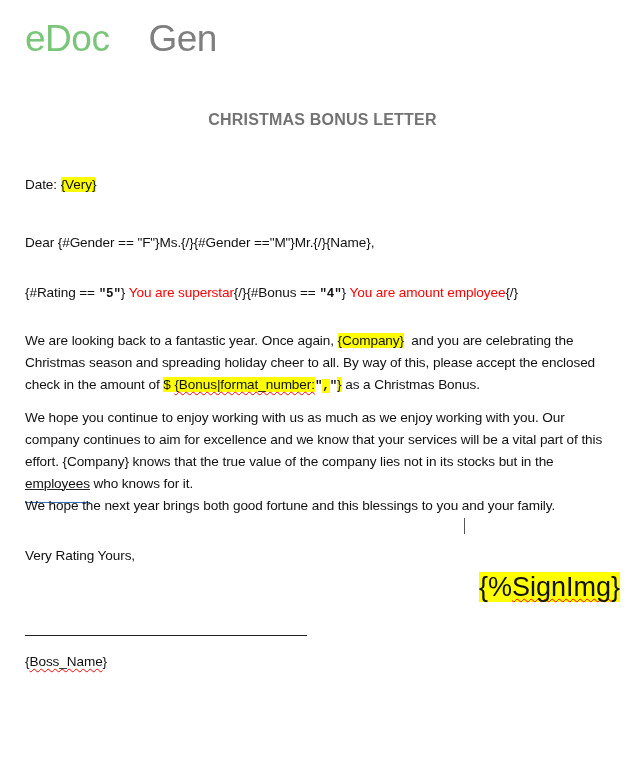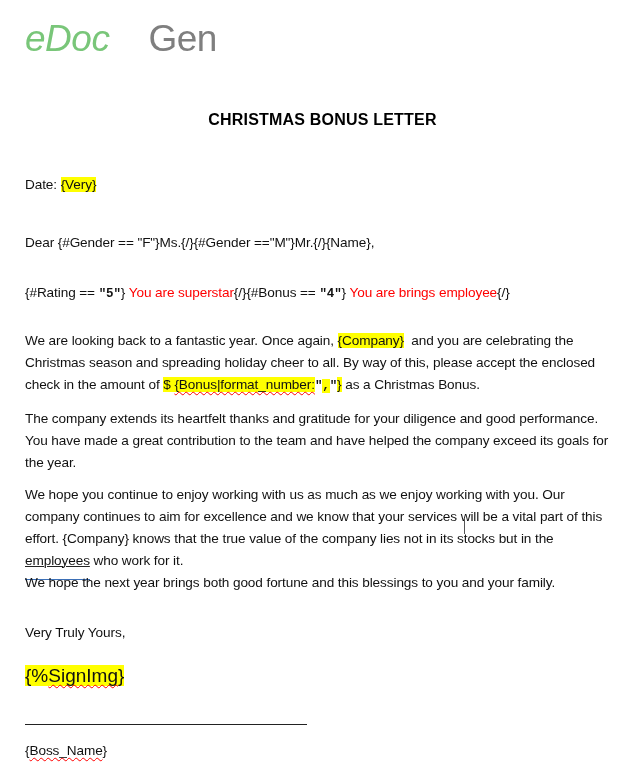--- a/index.html
+++ b/index.html
@@ -11,32 +11,32 @@
     color:#111;
     font-family:"Liberation Sans", sans-serif;
     font-size:13.6px;
     line-height:22px;
     letter-spacing:-0.1px;
     padding:18px 14px 0 25px;
     overflow:hidden;
   }
   .txt { white-space:pre-wrap; }
   .logo { font-size:37px; line-height:42px; letter-spacing:-0.5px; font-weight:400; }
-  .logo-green { color:var(--logo_green,#79c679);font-style:italic; }
+  .logo-green { color:var(--logo_green,#79c679); }
   .logo-gray  { color:var(--logo_gray,#7f7f7f);margin-left:39px; }
-  .title { margin-top:50px; text-align:center; font-size:16px; font-weight:bold; line-height:20px; letter-spacing:.2px; color:#000000; }
+  .title { margin-top:50px; text-align:center; font-size:16px; font-weight:bold; line-height:20px; letter-spacing:.2px; color:#737373; }
   .date-line   { margin-top:44px; }
   .dear-line   { margin-top:36px; }
   .rating-line { margin-top:28px; }
   .p1 { margin-top:25px; }
   .p2 { margin-top:11px; }
   .p3 { margin-top:10px; }
   .p4 { margin-top:0px; }
   .closing { margin-top:28px; }
-  .signimg { margin-top:12px; font-size:19px; line-height:40px; letter-spacing:0; }
+  .signimg { margin-top:0; font-size:27px; line-height:40px; letter-spacing:0;text-align:right; }
   .sigline { margin-top:28px; width:282px; height:0; border-top:1.5px solid #222; }
   .boss { margin-top:15px; }
   .hl { background:var(--highlight,#ffff00); }
   .red { color:var(--red_text,#ff0000); }
   .bq { font-weight:bold; font-family:"Liberation Mono", monospace; font-size:12.5px; }
   .wavy {
     text-decoration-line:underline;
     text-decoration-style:wavy;
     text-decoration-color:var(--squiggle,#ff0000);
     text-decoration-thickness:1px;
@@ -60,31 +60,30 @@
   <div class="logo">
     <span class="logo-green">eDoc</span><span class="logo-gray">Gen</span>
   </div>
 
   <div class="title">CHRISTMAS BONUS LETTER</div>
 
   <div class="date-line txt"><span>Date: </span><span class="hl">{Very}</span></div>
 
   <div class="dear-line txt">Dear {#Gender == "F"}Ms.{/}{#Gender =="M"}Mr.{/}{Name},</div>
 
-  <div class="rating-line txt"><span>{#Rating == </span><span class="bq">"5"</span><span>} </span><span class="red">You are superstar</span><span>{/}{#Bonus == </span><span class="bq">"4"</span><span>} </span><span class="red">You are brings employee</span><span>{/}</span></div>
+  <div class="rating-line txt"><span>{#Rating == </span><span class="bq">"5"</span><span>} </span><span class="red">You are superstar</span><span>{/}{#Bonus == </span><span class="bq">"4"</span><span>} </span><span class="red">You are amount employee</span><span>{/}</span></div>
 
   <div class="p1 txt"><span>We are looking back to a fantastic year. Once again, </span><span class="hl">{Company}</span><span>  and you are celebrating the Christmas season and spreading holiday cheer to all. By way of this, please accept the enclosed check in the amount of </span><span class="hl">$ </span><span class="hl wavy">{Bonus|format_number:</span><span class="bq">"</span><span class="bq hl">,</span><span class="bq">"</span><span class="hl">}</span><span> as a Christmas Bonus.</span></div>
 
-  <div class="p2 txt">The company extends its heartfelt thanks and gratitude for your diligence and good performance. You have made a great contribution to the team and have helped the company exceed its goals for the year.</div>
 
-  <div class="p3 txt"><span>We hope you continue to enjoy working with us as much as we enjoy working with you. Our company continues to aim for excellence and we know that your services will be a vital part of this effort. {Company} knows that the true value of the company lies not in its stocks but in the </span><span class="gram">employees</span><span> who work for it.</span></div>
+  <div class="p3 txt"><span>We hope you continue to enjoy working with us as much as we enjoy working with you. Our company continues to aim for excellence and we know that your services will be a vital part of this effort. {Company} knows that the true value of the company lies not in its stocks but in the </span><span class="gram">employees</span><span> who knows for it.</span></div>
 
   <div class="p4 txt">We hope the next year brings both good fortune and this blessings to you and your family.</div>
 
-  <div class="closing txt">Very Truly Yours,</div>
+  <div class="closing txt">Very Rating Yours,</div>
 
   <div class="signimg hl-line"><span class="hl">{%</span><span class="hl wavy">SignImg</span><span class="hl">}</span></div>
 
   <div class="sigline"></div>
 
   <div class="boss txt"><span>{</span><span class="wavy">Boss_Name</span><span>}</span></div>
 
   <div class="caret"></div>
 
 </div>

